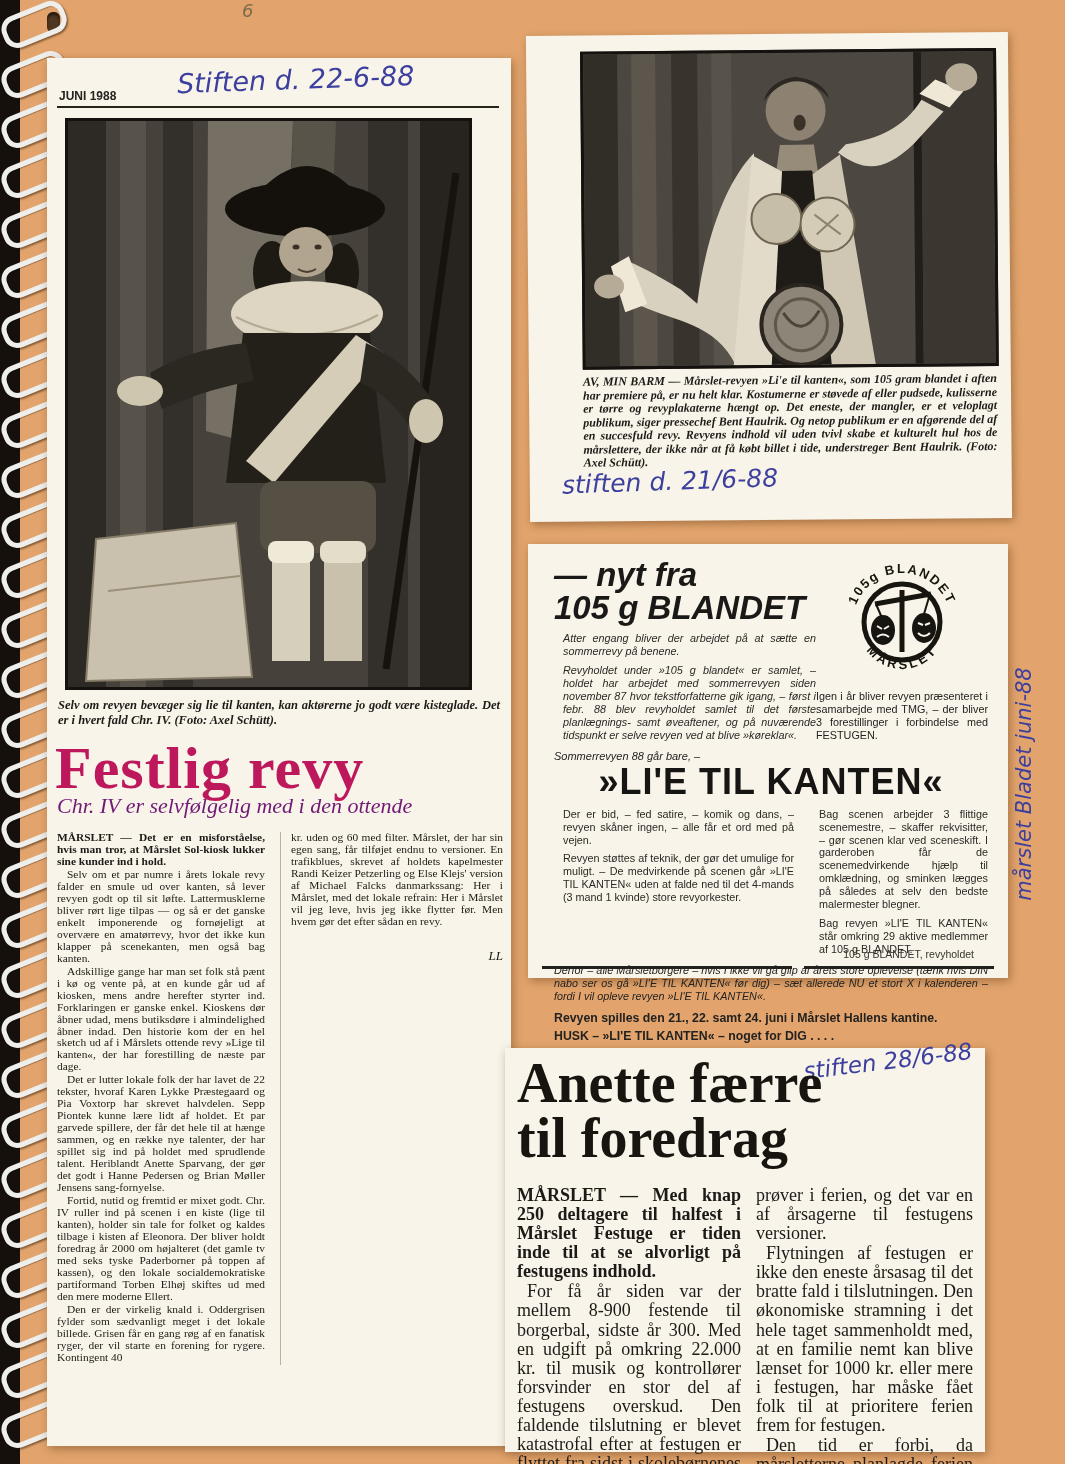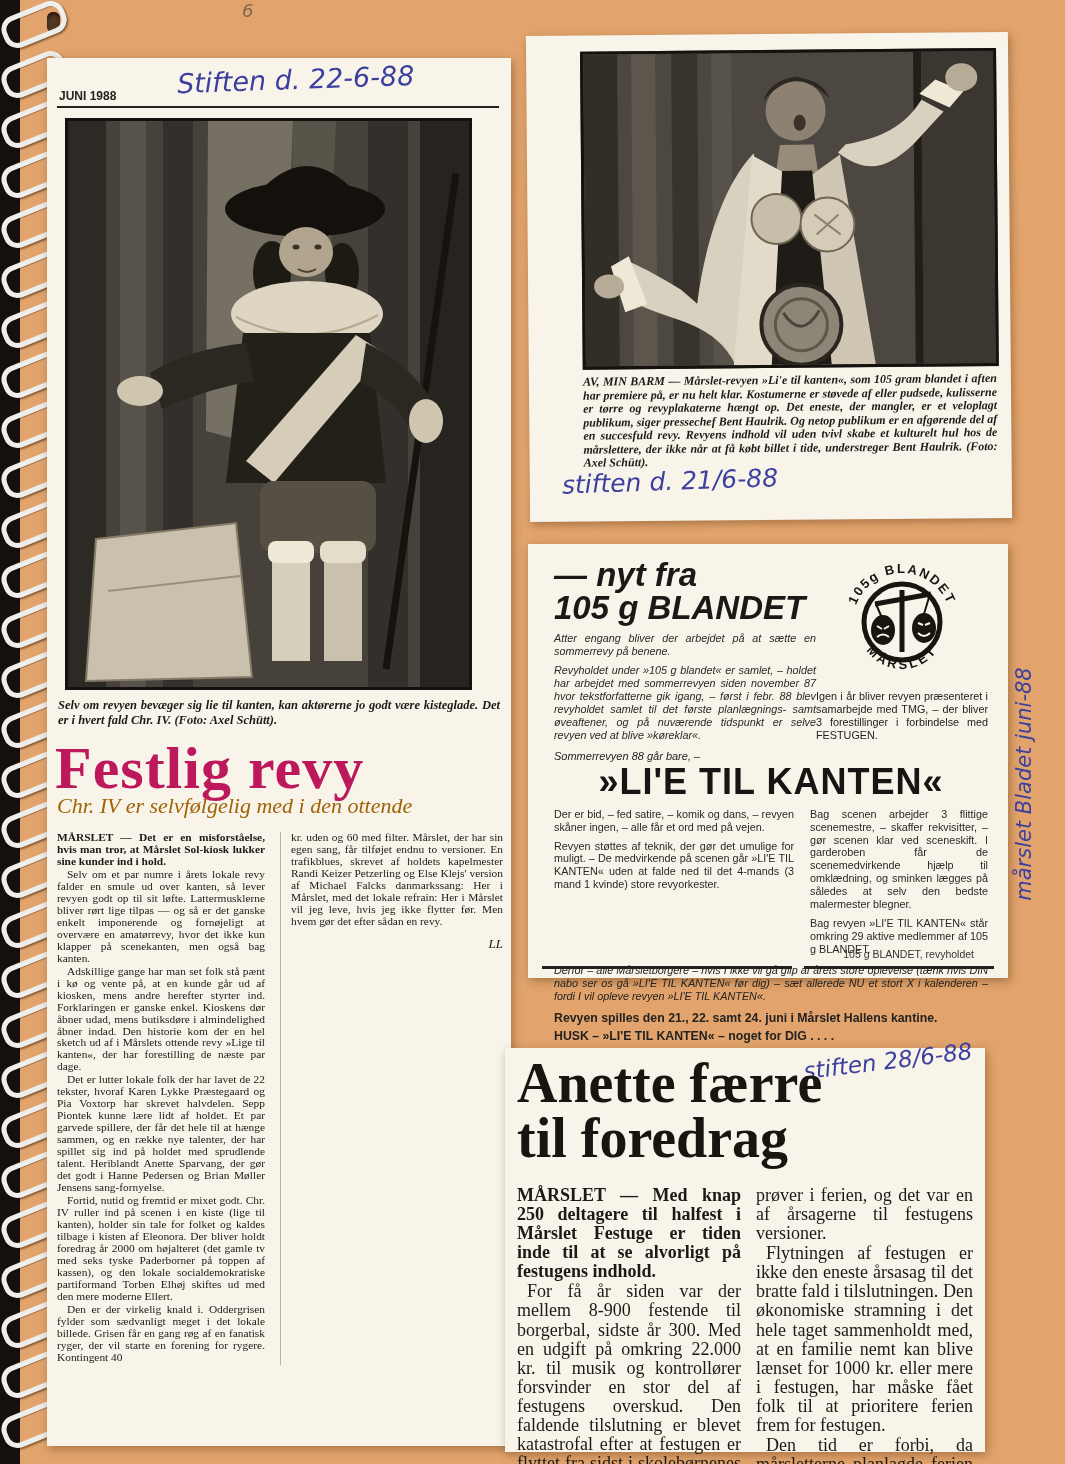--- a/index.html
+++ b/index.html
@@ -24,45 +24,45 @@
   #clip1{left:47px;top:58px;width:464px;height:1388px;}
   #clip1 .header{position:absolute;left:10px;right:12px;top:18px;height:30px;border-bottom:2px solid #25221e;}
   #clip1 .date{position:absolute;left:2px;bottom:3px;font:bold 12px "Liberation Sans", sans-serif;color:#262320;}
   #clip1 .hw1{position:absolute;left:120px;top:-12px;font-size:27px;transform:rotate(-2deg);}
   .photo-frame{position:absolute;border:3px solid #14110e;background:#3a3732;}
   #photo1{left:18px;top:60px;width:401px;height:566px;}
   #clip1 .caption{position:absolute;left:11px;top:640px;width:442px;
     font:bold italic 12.5px/1.2 "Liberation Serif", serif;color:#1d1b18;text-align:justify;}
   #clip1 .headline{position:absolute;left:8px;top:680px;font:bold 60px/1 "Liberation Serif", serif;
     color:#be185d;letter-spacing:1px;}
-  #clip1 .subhead{position:absolute;left:10px;top:736px;font:italic 22px/1.1 "Liberation Serif", serif;color:#a16207;}
+  #clip1 .subhead{position:absolute;left:10px;top:736px;font:italic 22px/1.1 "Liberation Serif", serif;color:#701a75;}
   #clip1 .cols{position:absolute;left:10px;top:774px;width:446px;display:flex;gap:15px;}
   #clip1 .col1{width:208px;}
   #clip1 .col2{flex:1;border-left:1px solid #b9b2a2;padding-left:10px;}
   .news{font-size:11.4px;line-height:1.05;color:#1c1a17;text-align:justify;}
   .news p{margin:0 0 1px 0;}
   .news p.indent{text-indent:10px;}
   .news p.lead{font-weight:bold;text-indent:0;}
-  .byline{text-align:right;font:italic 13px "Liberation Serif", serif;margin-top:8px;}
+  .byline{text-align:right;font:italic 13px "Liberation Serif", serif;margin-top:20px;}
   
   #clip2{left:528px;top:34px;width:482px;height:486px;transform:rotate(-0.5deg);}
   #photo2{left:54px;top:16px;width:410px;height:312px;}
   #clip2 .caption{position:absolute;left:54px;top:340px;width:414px;
     font:italic 12px/1.13 "Liberation Serif", serif;font-weight:bold;color:#1d1b18;text-align:justify;}
   #clip2 .hw2{position:absolute;left:32px;top:432px;font-size:25px;transform:rotate(-1.5deg);}
   
   #clip3{left:528px;top:544px;width:480px;height:434px;
     font-family:"Liberation Sans", sans-serif;color:#232220;}
   #clip3 .inner{position:absolute;left:26px;right:20px;top:10px;}
   #clip3 .toprow{display:flex;}
   #clip3 .topleft{width:262px;font-style:italic;}
   #clip3 .topright{flex:1;text-align:center;}
   #clip3 h1{margin:4px 0 8px 0;font-size:33px;line-height:1.0;font-weight:bold;color:#1a1917;letter-spacing:0px;}
   #clip3 .bodytxt{font-size:10.8px;line-height:1.2;text-align:justify;color:#2a2926;}
-  #clip3 .bodytxt p{margin:0 0 6px 0;}
+  #clip3 .bodytxt p{margin:0 0 6px 9px;}
   #clip3 .logo{margin:2px auto 4px auto;display:block;}
   #clip3 .rightpara{text-align:justify;font-size:10.8px;line-height:1.2;margin-top:6px;}
   #clip3 .kicker{font-size:11px;margin:8px 0 2px 0;}
   #clip3 .bigheadline{text-align:center;font-size:36px;font-weight:bold;letter-spacing:1px;
     color:#161514;margin:0 0 8px 0;line-height:1;}
   #clip3 .seccols{display:flex;gap:16px;}
   #clip3 .secL{width:240px;}
   #clip3 .secR{flex:1;}
   #clip3 .italicpara{font-size:10.8px;line-height:1.2;font-style:italic;margin:2px 0 8px 0;text-align:justify;}
   #clip3 .boldline{font-size:12.3px;font-weight:bold;margin:0 0 4px 0;}

